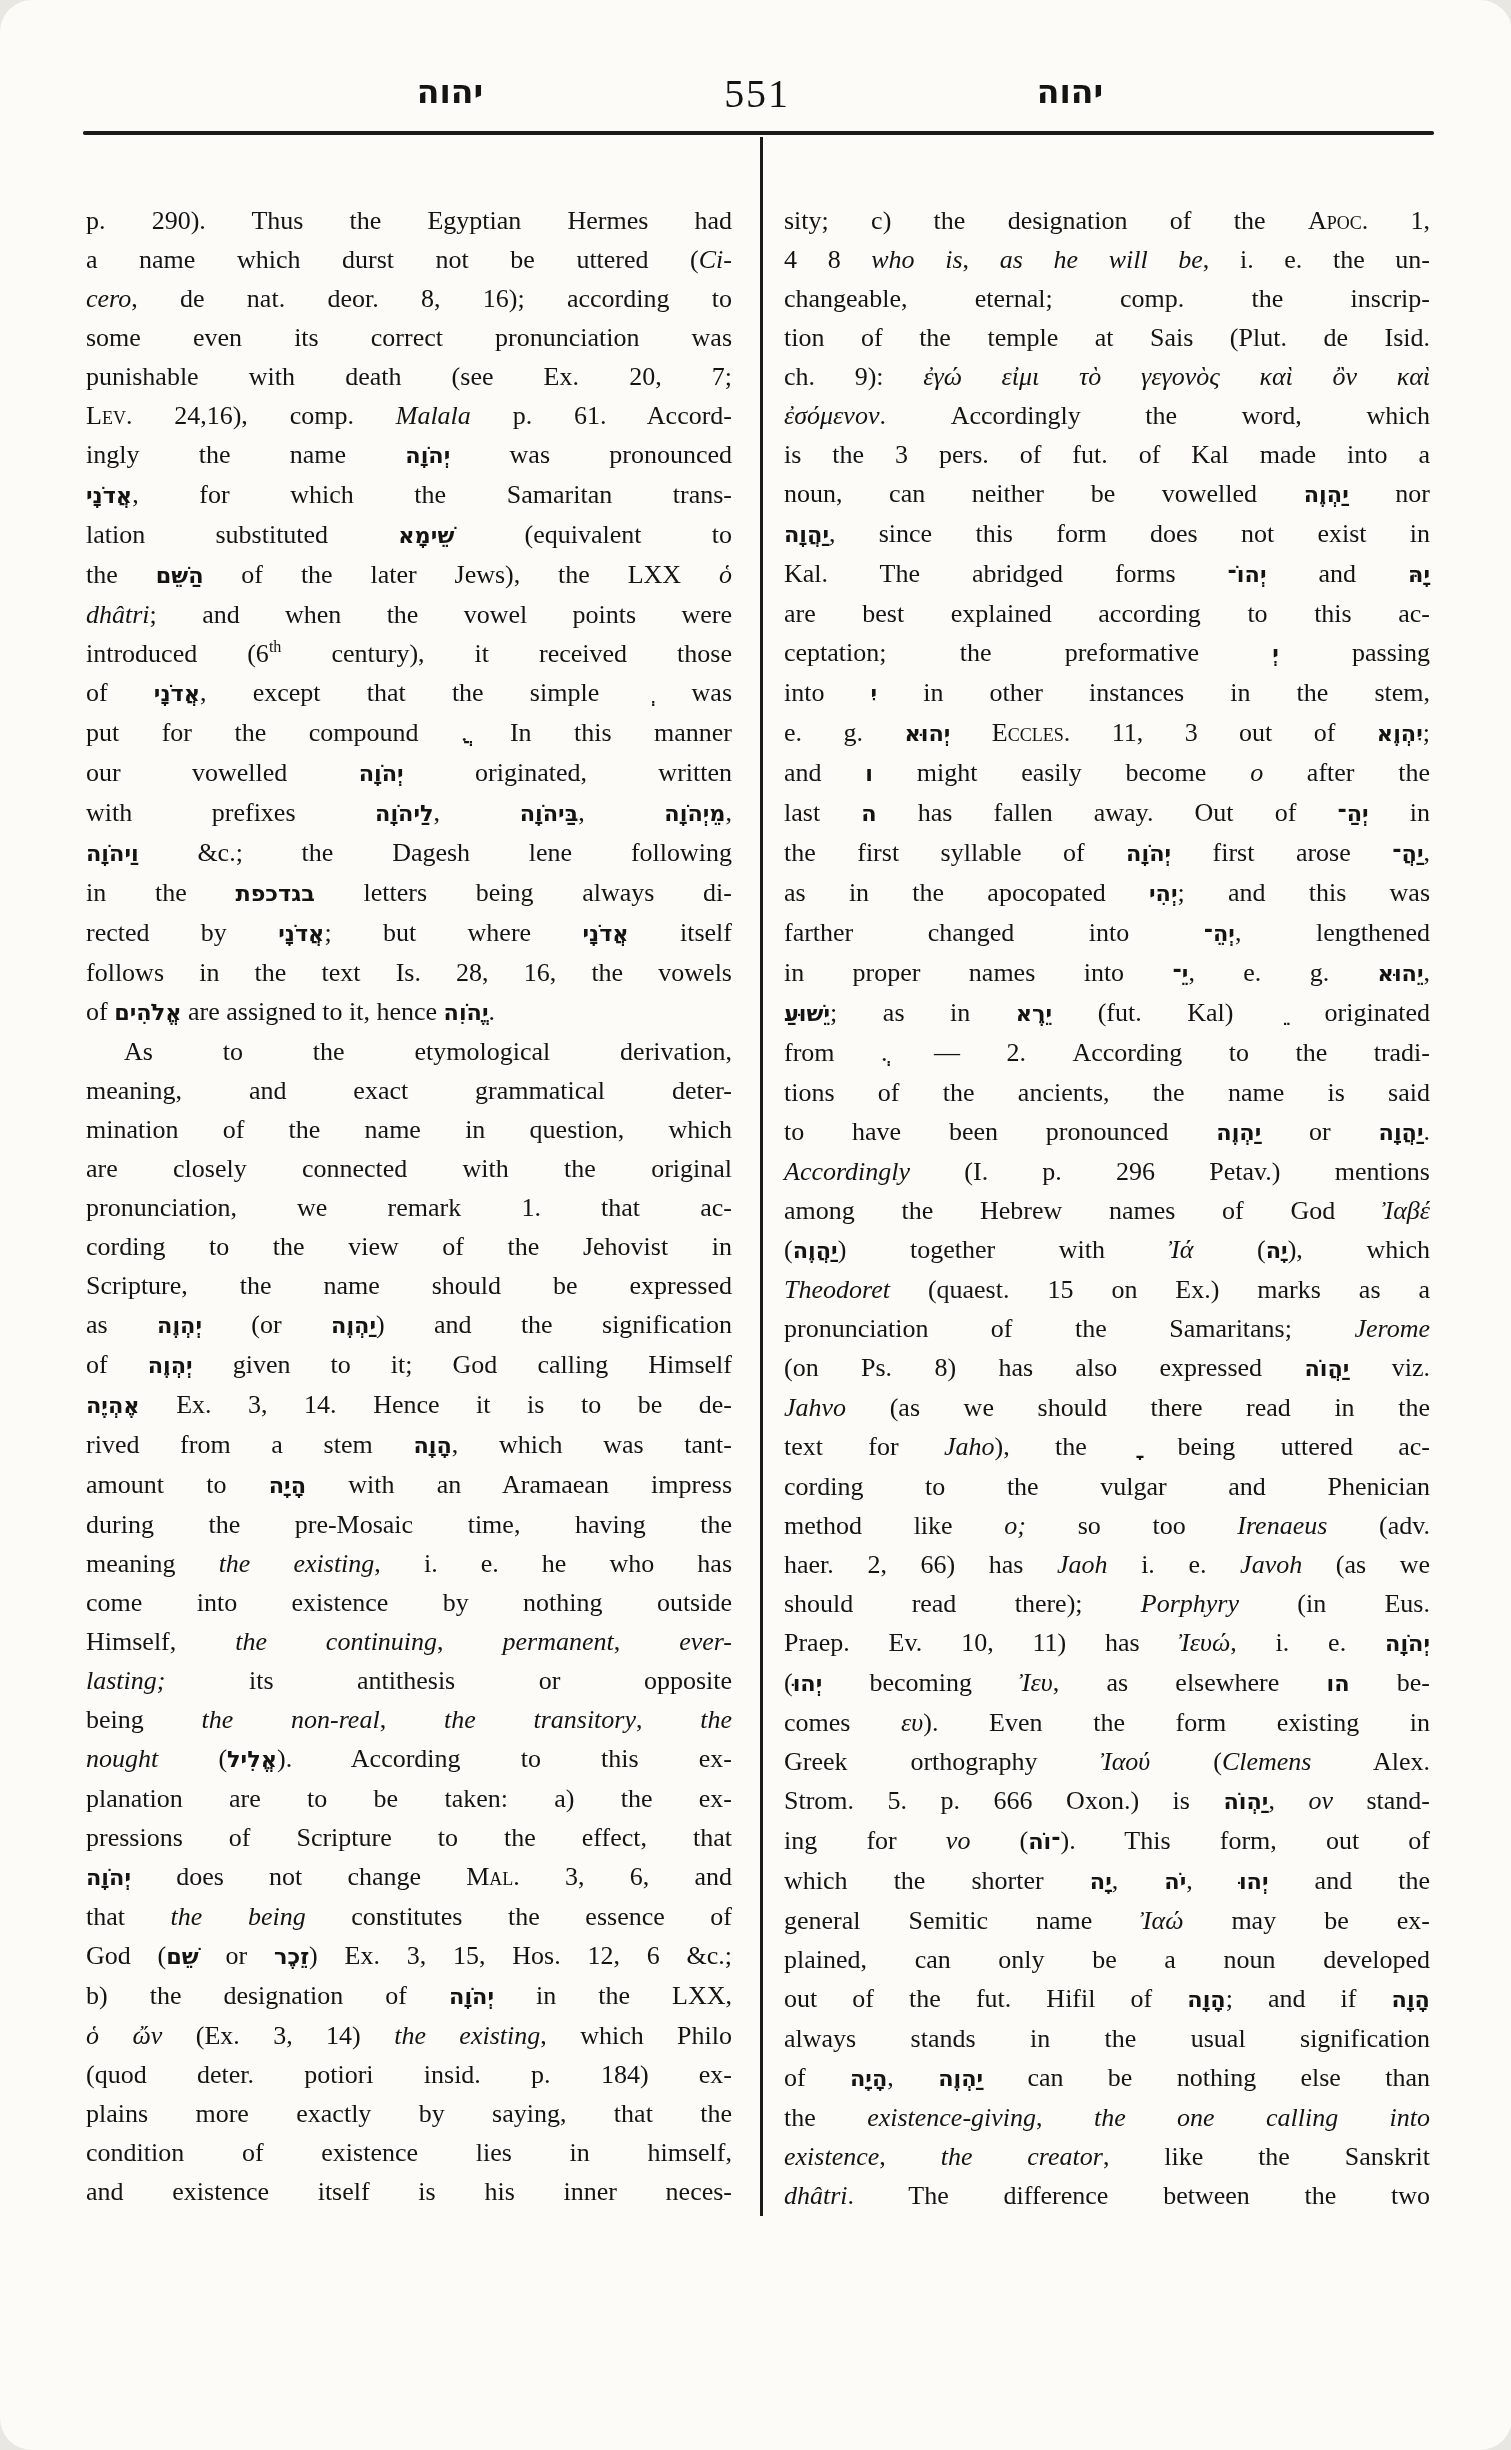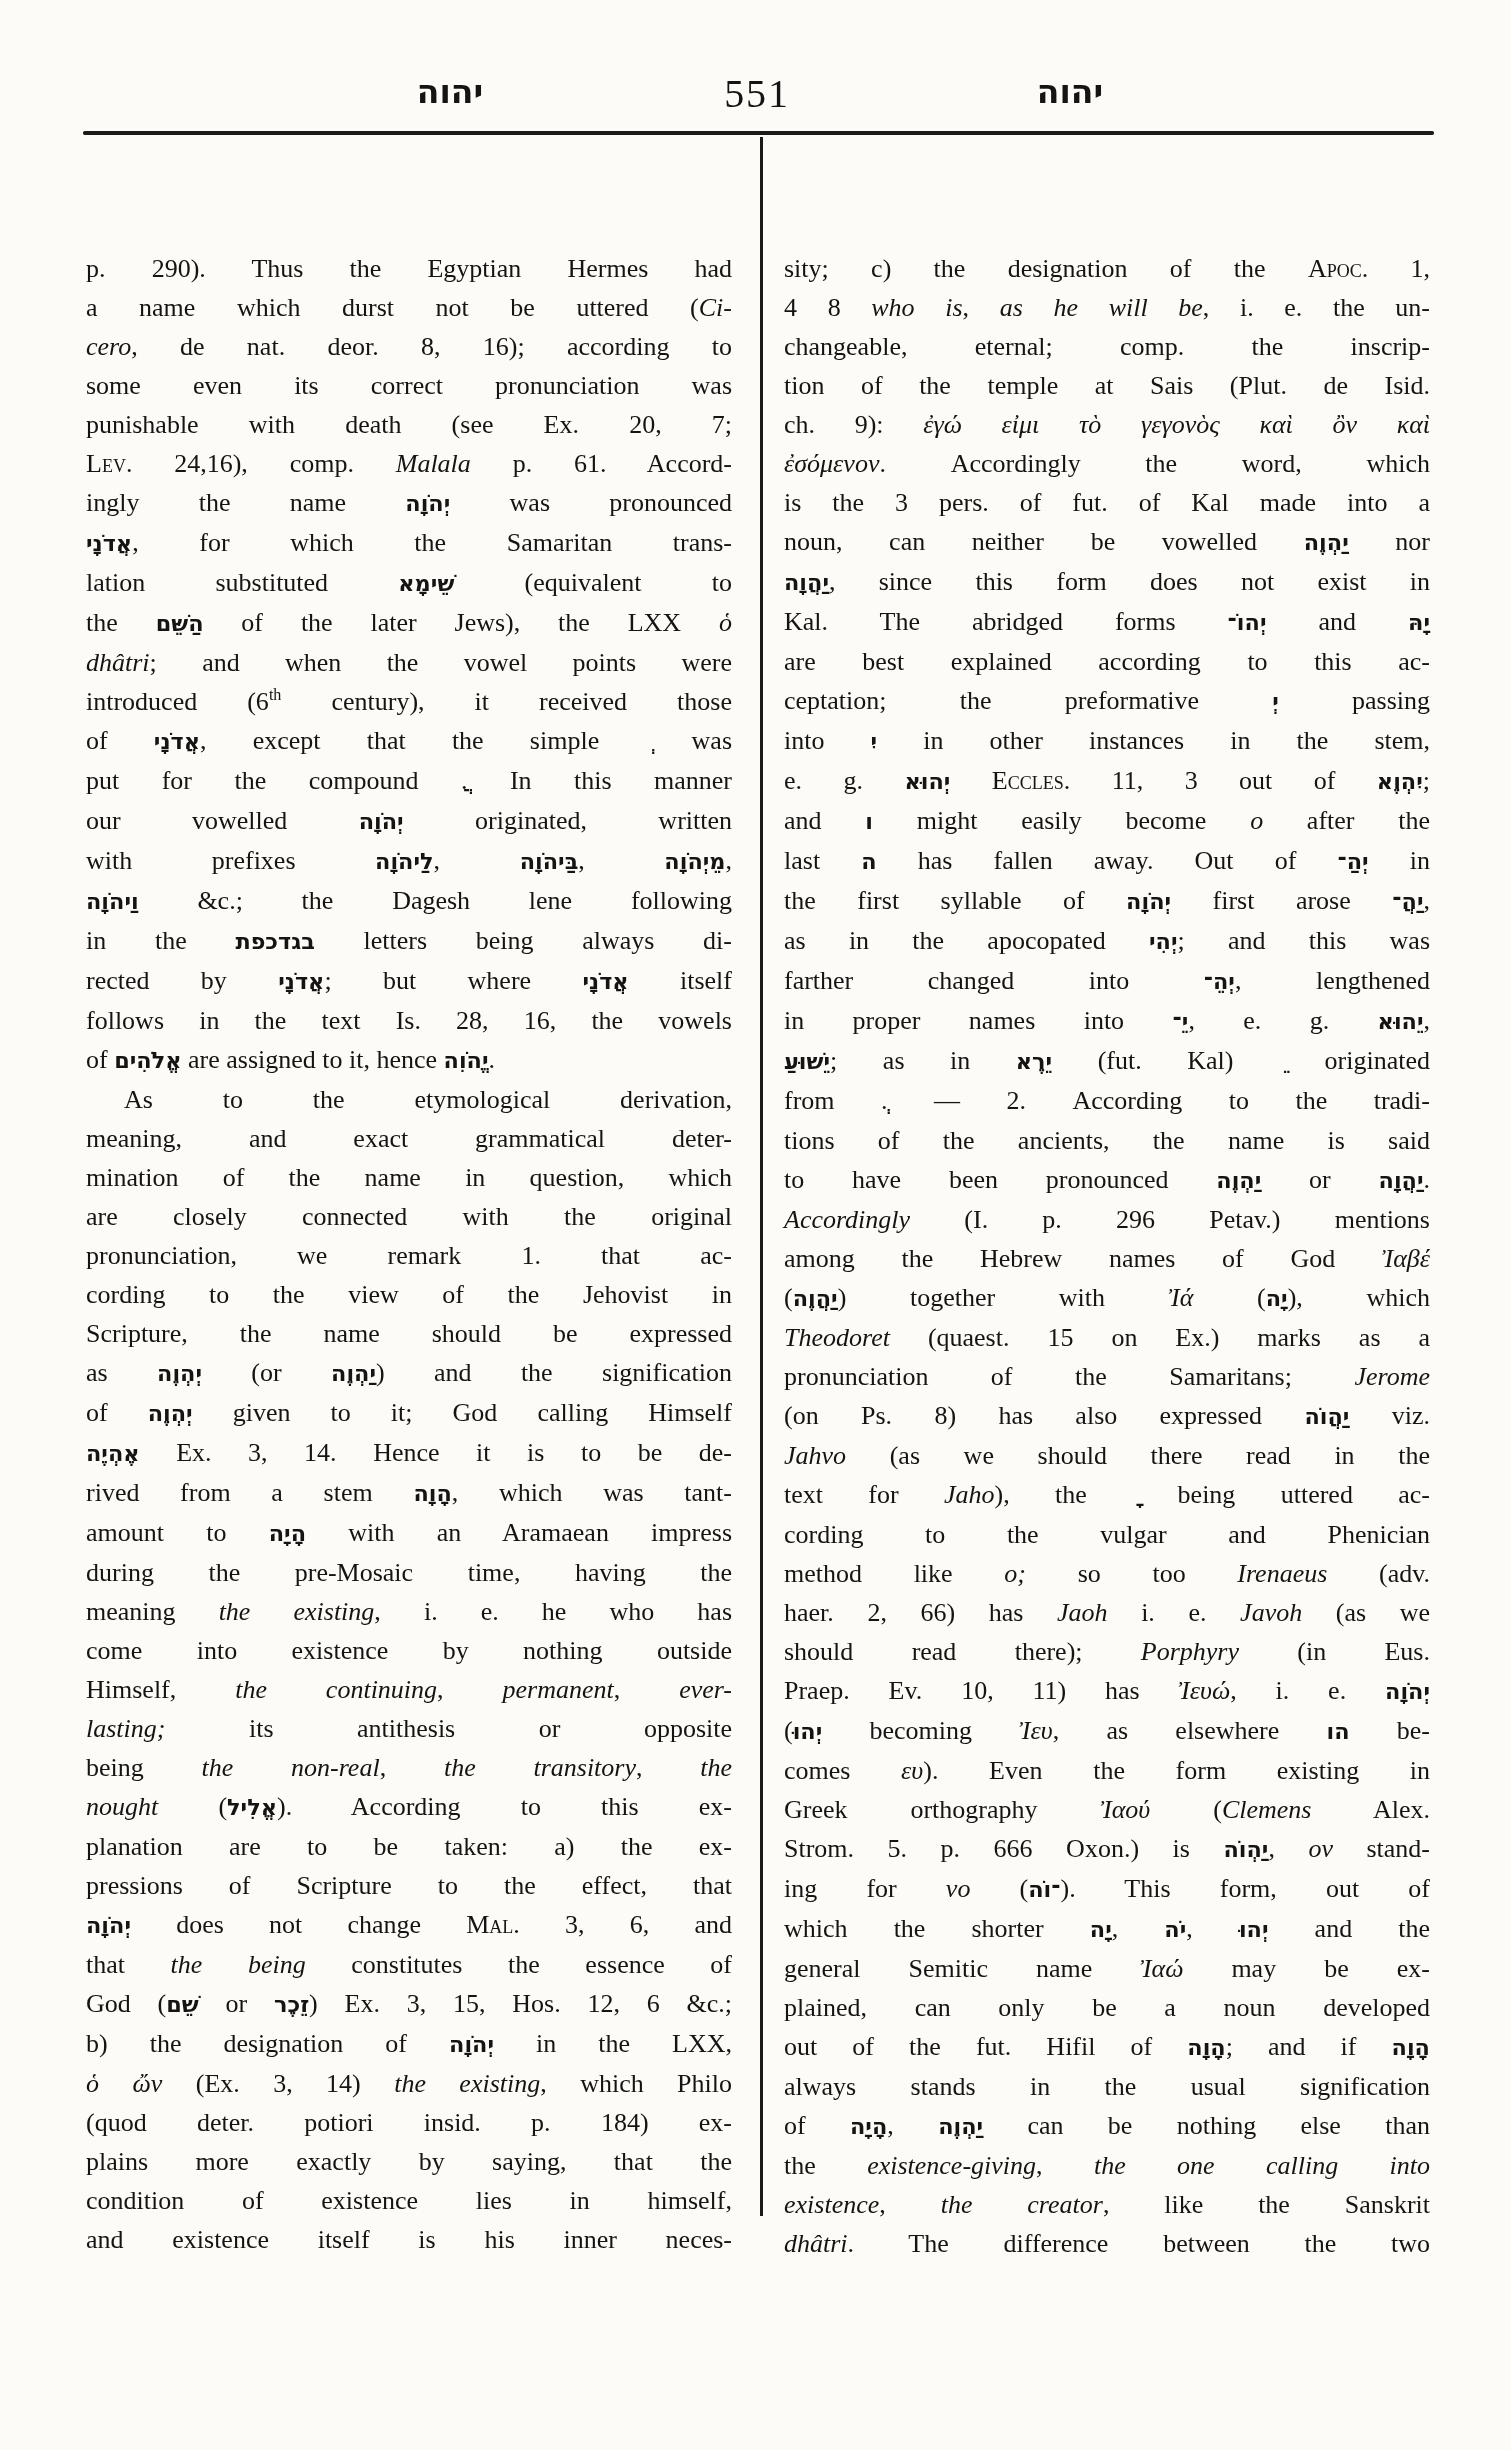--- a/index.html
+++ b/index.html
@@ -7,20 +7,21 @@
     width:1512px;height:2450px;
     background:#e9e7e2;
     font-family:"Liberation Serif",serif;
   }
   .page{
     position:absolute;left:0;top:0;
     width:1512px;height:2450px;
     background:#fcfbf7;
     color:#161412;
     overflow:hidden;
+    border-radius:32px;
   }
   .hdr-heb{
     position:absolute;top:67px;width:144px;
     text-align:center;
     font-family:"DejaVu Sans",sans-serif;
     font-weight:700;font-size:33px;line-height:50px;
   }
   .hdr-left{left:378px;}
   .hdr-right{left:998px;}
   .pagenum{
@@ -33,21 +34,20 @@
     background:#1c1a18;border-radius:1.8px;
   }
   .vrule{
     position:absolute;left:760px;top:137px;width:2.7px;height:2079px;
     background:#1c1a18;
   }
   .col{
     position:absolute;top:201px;width:646px;
     font-size:26px;line-height:39px;
     text-align:justify;
-    margin-top:48px;
   }
   .ln{
     text-align:justify;
     text-align-last:justify;
     white-space:nowrap;
   }
   .ln.nj{text-align-last:left;}
   .ln.ind{text-indent:38px;}
   .heb{
     font-family:"DejaVu Sans",sans-serif;

